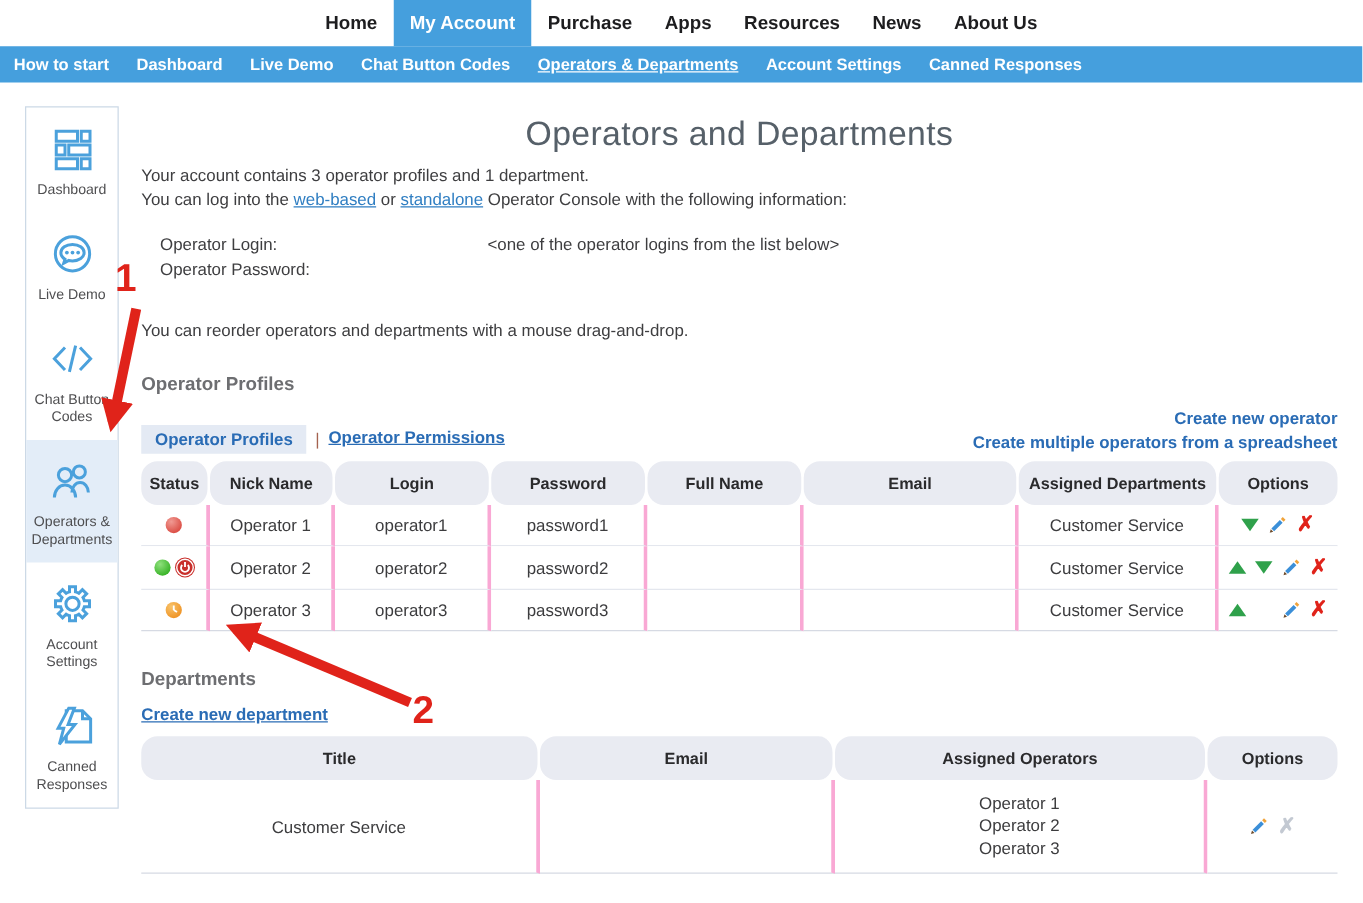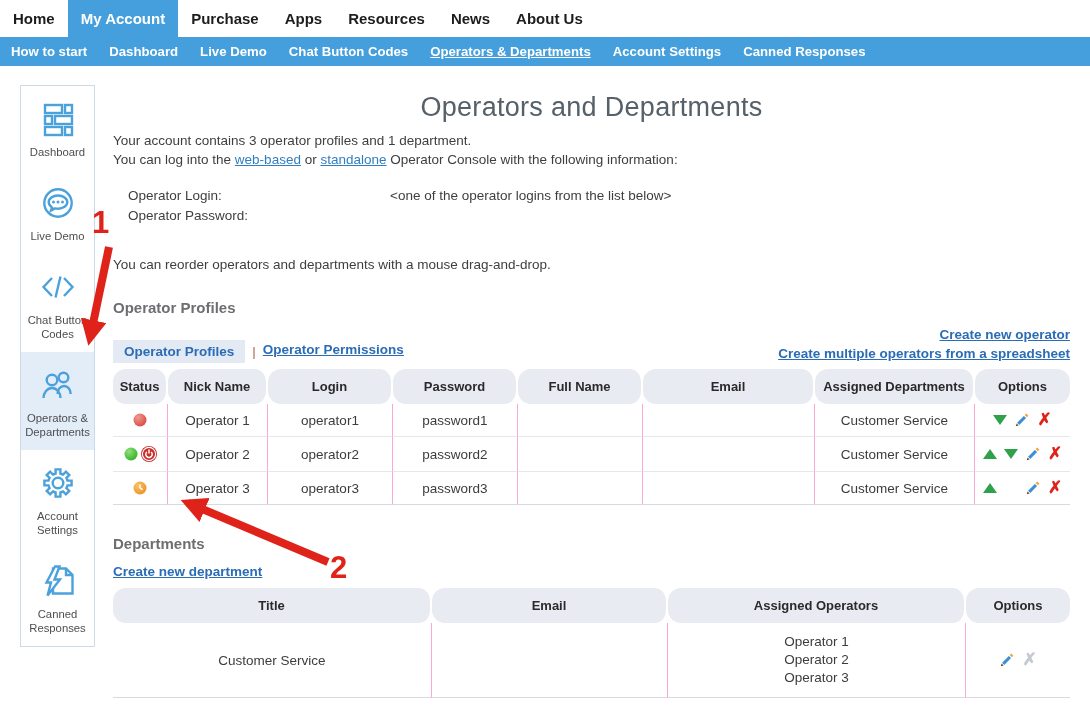--- a/index.html
+++ b/index.html
@@ -1,20 +1,20 @@
 <!DOCTYPE html>
 <html><head>
 <meta charset="utf-8">
 <style>
   * { box-sizing: border-box; margin: 0; padding: 0; }
   html,body { width:1090px; height:722px; background:#fff; overflow:hidden;
     font-family:"Liberation Sans", sans-serif; position:relative; }
 
   
-  .topnav { display:flex; height:37px; background:#fff; align-items:stretch; }
+  .topnav { display:flex; height:37px; background:#fff; align-items:stretch;justify-content:center; }
   .topnav .item { display:flex; align-items:center; padding:0 13px;
     font-size:15px; font-weight:bold; color:#1d1d1f; cursor:pointer; }
   .topnav .item.active { background:#459fdd; color:#fff; }
 
   
   .subnav { display:flex; height:29px; background:#459fdd; align-items:center; }
   .subnav .item { padding:16px 11px; font-size:13.2px; font-weight:bold; color:#fff;
     line-height:29px; cursor:pointer; white-space:nowrap; }
   .subnav .item.active { text-decoration:underline; }
 
@@ -43,31 +43,31 @@
   .reorder { margin-top:31px; font-size:13.5px; color:#3e3e40; }
 
   h2.section { margin-top:27px; font-size:15px; font-weight:bold; color:#6d6e71; }
 
   .tabrow { margin-top:9px; display:flex; justify-content:space-between; align-items:flex-end; }
   .tabs { display:flex; align-items:center; font-size:13.5px; font-weight:bold; }
   .tab.active { background:#e4eaf4; color:#2a6cb5; padding:4px 11px; cursor:default; }
   .tabsep { color:#a4624f; margin:0 7px; font-weight:400; }
   .tab-link { color:#2a6cb5; text-decoration:underline; padding-bottom:4px; cursor:pointer; }
   .create-links { text-align:right; font-size:13.5px; font-weight:bold; line-height:19px; }
-  .create-links a { display:block; color:#2a6cb5; text-decoration:underline; cursor:pointer; }
+  .create-links a { display:block; color:#2a6cb5; cursor:pointer; }
   a.create-dept { display:inline-block; margin-top:12px; font-size:13.5px; font-weight:bold;
     color:#2a6cb5; text-decoration:underline; cursor:pointer; }
 
   table.grid { border-collapse:separate; border-spacing:0; table-layout:fixed;
     width:957px; margin-top:6px; }
   table.grid th { background:#e9ebf2; font-size:13px; color:#2a2a2c; padding:10px 4px;
     border-right:2px solid #fff; text-align:center;border-radius:13px; }
   table.grid th:last-child { border-right:none; }
   table.grid td { text-align:center; font-size:13.5px; color:#3c3c3e; padding:8px 4px;
-    border-bottom:1px solid #e4e7ee; border-right:1px solid #f9a8d4; background:#fff; }
+    border-bottom:1px solid #e4e7ee; border-right:3px solid #f9a8d4; background:#fff; }
   table.grid td:last-child { border-right:none; }
   table.grid tr:last-child td { border-bottom:1px solid #d6dae3; }
   table.dept { margin-top:8px; }
   table.dept td { padding:10px 4px; }
   .op-stack div { line-height:18px; }
 
   .status-cell { display:flex; align-items:center; justify-content:center; gap:1px; }
   .opts { display:flex; align-items:center; justify-content:center; gap:7px; }
   .tri { width:0; height:0; display:inline-block; cursor:pointer; }
   .tri.up   { border-left:7px solid transparent; border-right:7px solid transparent; border-bottom:10px solid #2fa14b; }

